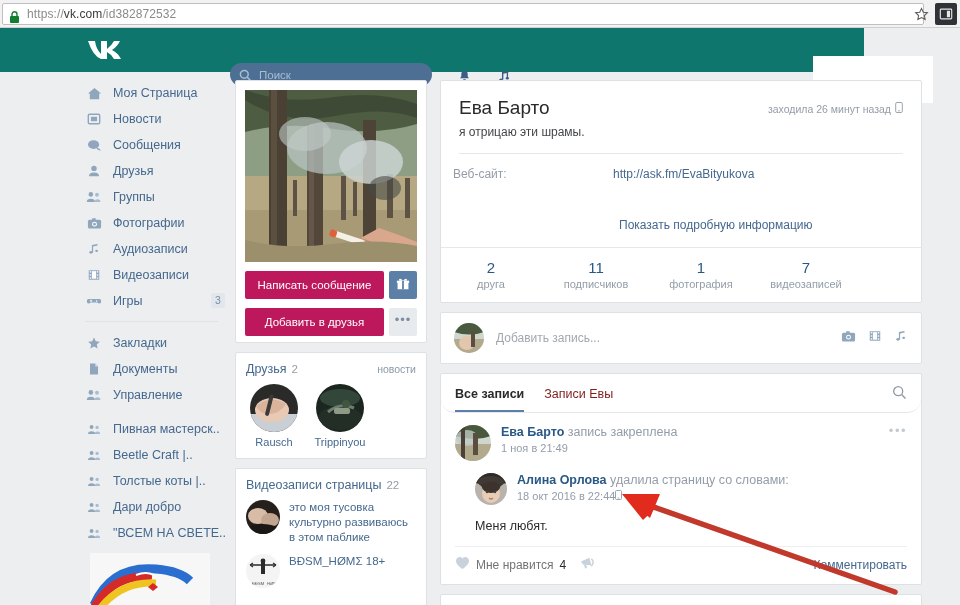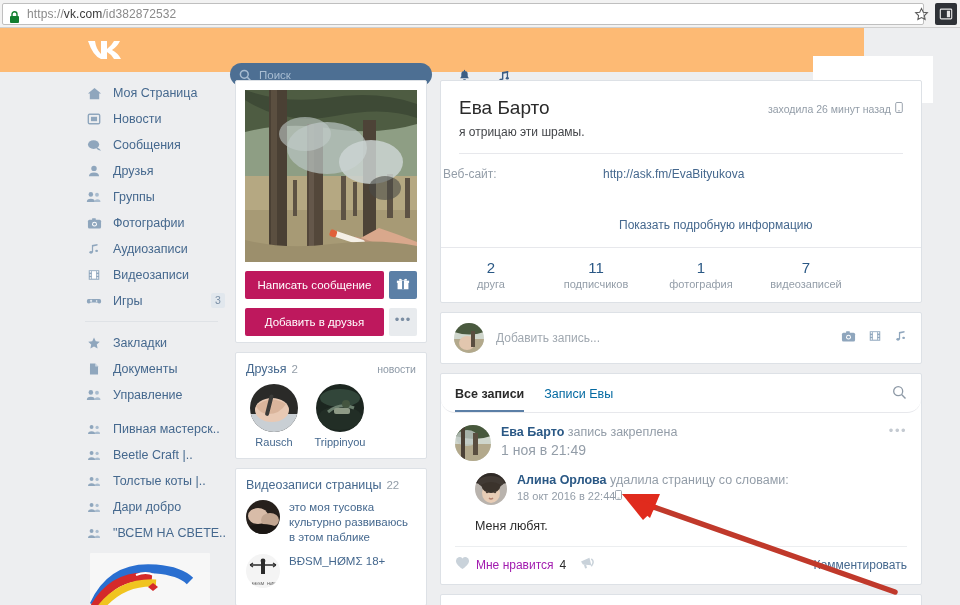--- a/index.html
+++ b/index.html
@@ -31,21 +31,21 @@
   }
   .panel-btn {
     position: absolute; right: 3px; top: 3px; width: 22px; height: 22px;
     background: #2f3237; border-radius: 2px;
     display: flex; align-items: center; justify-content: center;
   }
 
   
   .vk-header {
     position: absolute; left: 0; top: 28px; width: 864px; height: 44px;
-    background: #fdba74;
+    background: #0f766e;
   }
   .vk-logo {
     position: absolute; left: 85px; top: 9px; width: 42px; height: 26px;
     color: #fff; font-size: 25px; font-weight: bold; line-height: 26px;
     letter-spacing: -1px;
   }
   .vk-search {
     position: absolute; left: 230px; top: 35px; width: 202px; height: 23px;
     background: #4d6f93; border-radius: 12px;
     display: flex; align-items: center; padding: 0 9px;
@@ -135,21 +135,21 @@
   .col-right { position: absolute; left: 440px; top: 8px; width: 482px; }
   .prof-card { padding: 0; }
   .prof-top { padding: 16px 18px 14px 18px; position: relative; }
   .prof-name { font-size: 19px; color: #2a2a2a; font-weight: normal; }
   .prof-status { font-size: 12px; color: #44464a; margin-top: 6px; }
   .prof-seen {
     position: absolute; right: 18px; top: 21px; font-size: 10.5px; color: #939da8;
     display: flex; align-items: center; gap: 4px;
   }
   .prof-divider { height: 1px; background: #e7e8ec; margin: 0 18px; }
-  .prof-rows { padding: 13px 18px 14px 2px; }
+  .prof-rows { padding: 13px 18px 14px 12px; }
   .prow { display: flex; font-size: 12px; margin-bottom: 20px; }
   .prow .plab { width: 160px; color: #939da8; }
   .prow .pval a { color: #45688e; text-decoration: none; }
   .prow-last { padding: 0 18px 14px 178px; }
   .prow-last a { font-size: 12px; color: #45688e; text-decoration: none; }
 
   .counters {
     display: flex; border-top: 1px solid #e7e8ec; padding: 11px 0 12px 0;
   }
   .counter { flex: 0 0 auto; text-align: center; }
@@ -164,53 +164,53 @@
   .post-input .pph { font-size: 12px; color: #a0a8b0; margin-left: 12px; }
   .post-input .pact { margin-left: auto; display: flex; gap: 12px; }
 
   .tabs-bar {
     display: flex; align-items: center; padding: 11px 14px 0 14px;
     border-bottom: 1px solid #e7e8ec;
     border-radius: 14px;
   }
   .tab {
     font-size: 12.5px; padding: 0 0 9px 0; margin-right: 20px;
-    color: #0369a1; cursor: pointer; border-bottom: 2px solid transparent;
+    color: #7f1d1d; cursor: pointer; border-bottom: 2px solid transparent;
     position: relative; top: 1px;
   }
   .tab.active { color: #2a2a2a; font-weight: bold; border-bottom-color: #5b7fa6; }
   .tabs-bar .tsearch { margin-left: auto; padding-bottom: 8px; }
 
   .post { padding: 12px 14px 0 14px; }
   .post-head { display: flex; position: relative; }
   .post-head .pav { width: 36px; height: 36px; border-radius: 50%; overflow: hidden; flex: 0 0 auto; }
   .post-head .meta { margin-left: 10px; }
   .post-head .line1 { font-size: 12.5px; color: #939da8; }
   .post-head .line1 b { color: #2a5885; font-weight: bold; }
-  .post-head .line2 { font-size: 14px; color: #939da8; margin-top: 3px;
+  .post-head .line2 { font-size: 11px; color: #939da8; margin-top: 3px;
     display: flex; align-items: flex-end; gap: 4px; }
   .post-dots { position: absolute; right: 0; top: 2px; color: #c4cad1;
     font-size: 13px; letter-spacing: 1.5px; line-height: 8px; }
 
   .repost { margin: 12px 0 0 20px; }
   .repost-head { display: flex; }
   .repost-head .pav { width: 32px; height: 32px; border-radius: 50%; overflow: hidden; flex: 0 0 auto; }
   .repost-head .meta { margin-left: 10px; }
   .repost-head .line1 { font-size: 12.5px; color: #939da8; }
   .repost-head .line1 b { color: #2a5885; font-weight: bold; }
   .repost-head .line2 { font-size: 11px; color: #939da8; margin-top: 3px;
     display: flex; align-items: center; }
   .repost-text { font-size: 12.5px; color: #2a2a2a; margin: 14px 0 0 0; }
 
   .post-foot {
     display: flex; align-items: center; border-top: 1px solid #eceef0;
     margin-top: 13px; padding: 9px 0 10px 0;
   }
   .like { display: flex; align-items: center; gap: 6px; }
-  .like .lt { font-size: 12px; color: #a21caf; }
+  .like .lt { font-size: 12px; color: #737373; }
   .like .lc { font-size: 12px; color: #2a2a2a; }
   .share { margin-left: 14px; }
   .comment { margin-left: auto; font-size: 12px; color: #45688e; cursor: pointer; }
 
   .post-next { padding: 12px 14px 14px 14px; }
 
   
   .arrow-layer { position: absolute; left: 0; top: 0; width: 960px; height: 605px; pointer-events: none; }
 </style>
 </head>

